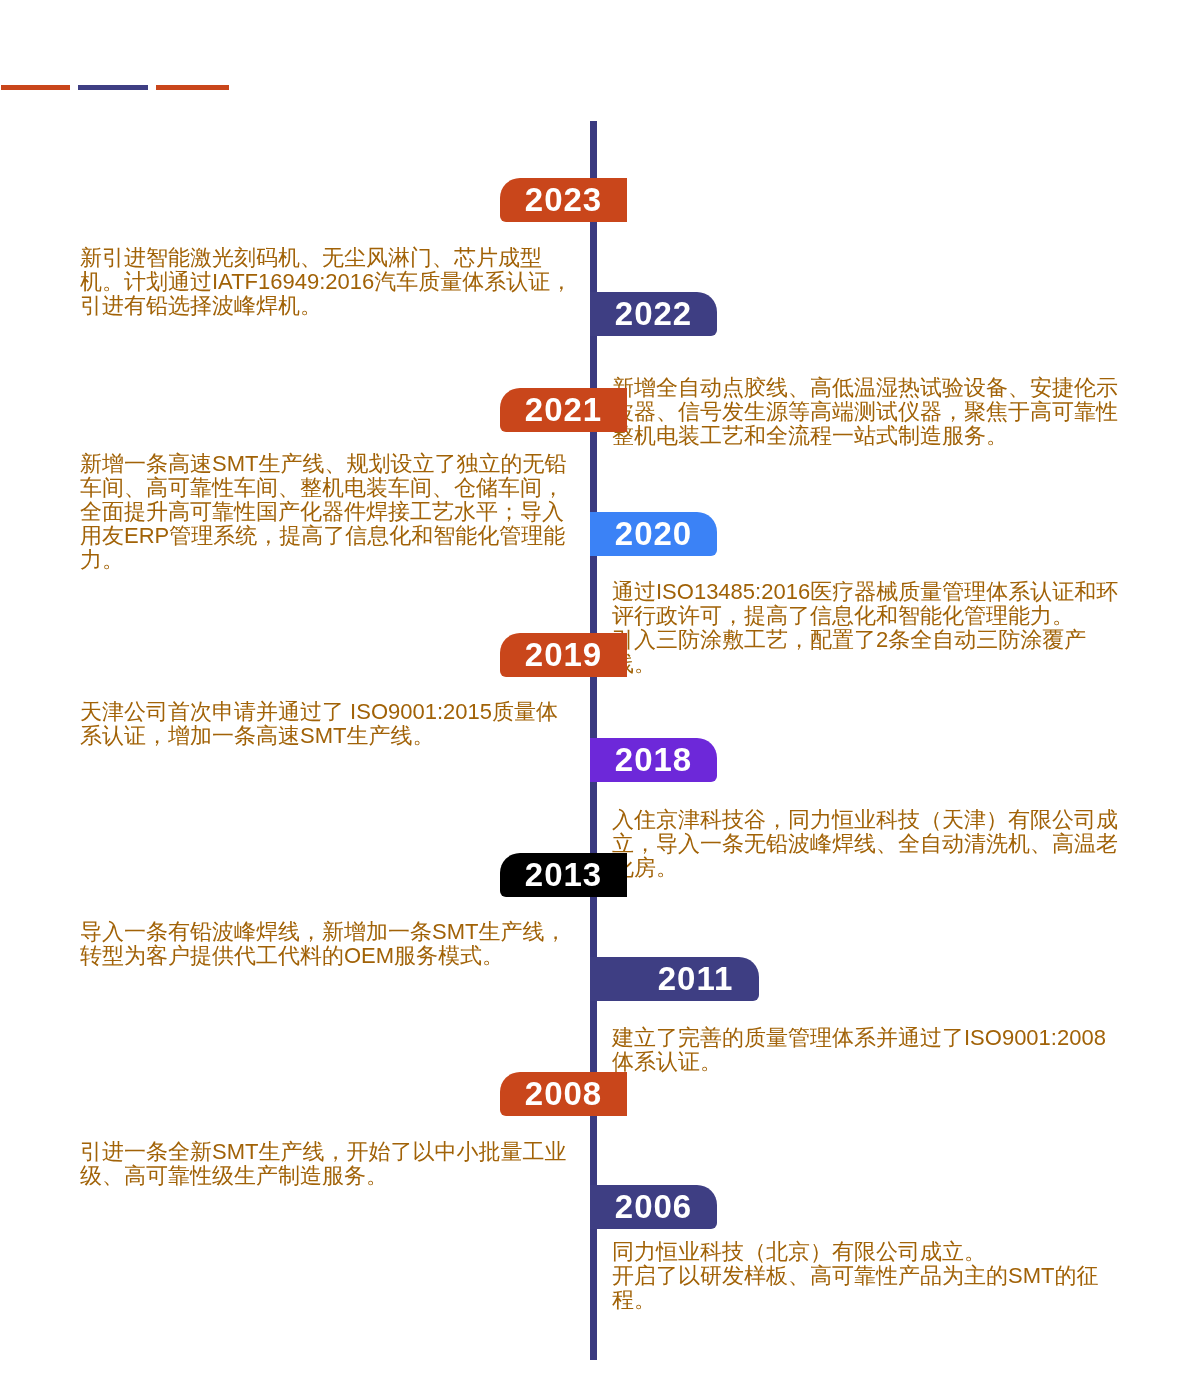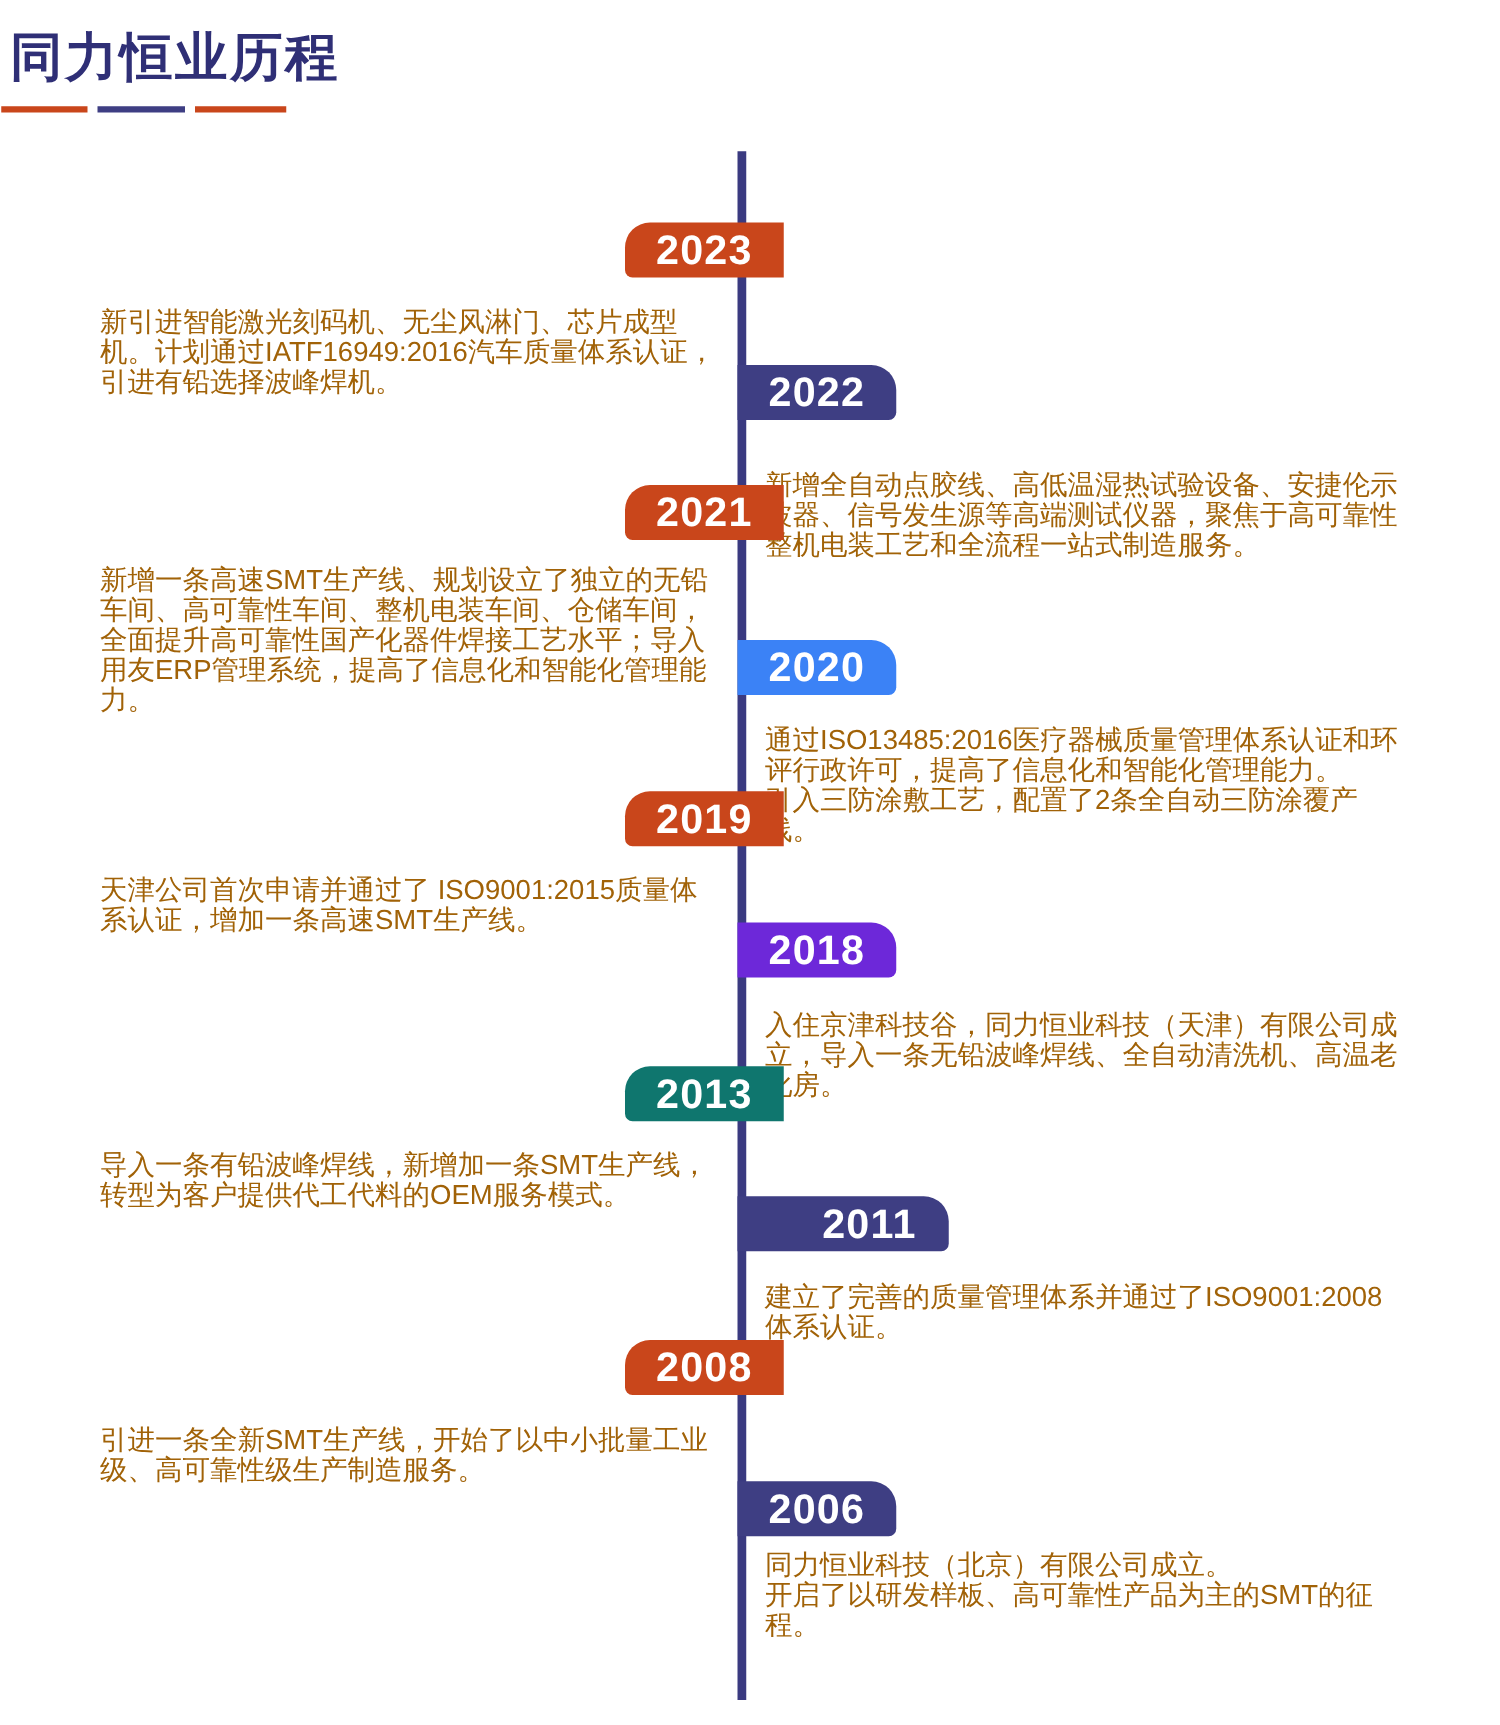--- a/index.html
+++ b/index.html
@@ -86,21 +86,20 @@
   }
   .entry.right .entry-text {
     left: 612px;
     width: 507px;
   }
 </style>
 </head>
 <body>
 
 <div class="page">
-  <h1 class="page-title">同力恒业历程</h1>
   <div class="title-underline">
     <span class="bar bar-1"></span>
     <span class="bar bar-2"></span>
     <span class="bar bar-3"></span>
   </div>
 
   <div class="timeline">
     <div class="timeline-line"></div>
     <div>
         <div class="entry left">
@@ -122,21 +121,21 @@
   </div>
         <div class="entry left">
     <div class="year-badge" style="top: 633px; background: rgb(201, 70, 27);">2019</div>
     <div class="entry-text" style="top: 700px;">天津公司首次申请并通过了 ISO9001:2015质量体系认证，增加一条高速SMT生产线。</div>
   </div>
         <div class="entry right">
     <div class="year-badge" style="top: 738px; background: #6d28d9;">2018</div>
     <div class="entry-text" style="top: 808px;">入住京津科技谷，同力恒业科技（天津）有限公司成立，导入一条无铅波峰焊线、全自动清洗机、高温老化房。</div>
   </div>
         <div class="entry left">
-    <div class="year-badge" style="top: 853px; background: #0f766e;">2013</div>
+    <div class="year-badge" style="top: 853px; background: #000000;">2013</div>
     <div class="entry-text" style="top: 920px;">导入一条有铅波峰焊线，新增加一条SMT生产线，转型为客户提供代工代料的OEM服务模式。</div>
   </div>
         <div class="entry right">
     <div class="year-badge" style="top: 957px; background: rgb(62, 62, 131); padding-left: 42px;">2011</div>
     <div class="entry-text" style="top: 1026px;">建立了完善的质量管理体系并通过了ISO9001:2008体系认证。</div>
   </div>
         <div class="entry left">
     <div class="year-badge" style="top: 1072px; background: rgb(201, 70, 27);">2008</div>
     <div class="entry-text" style="top: 1140px;">引进一条全新SMT生产线，开始了以中小批量工业级、高可靠性级生产制造服务。</div>
   </div>

